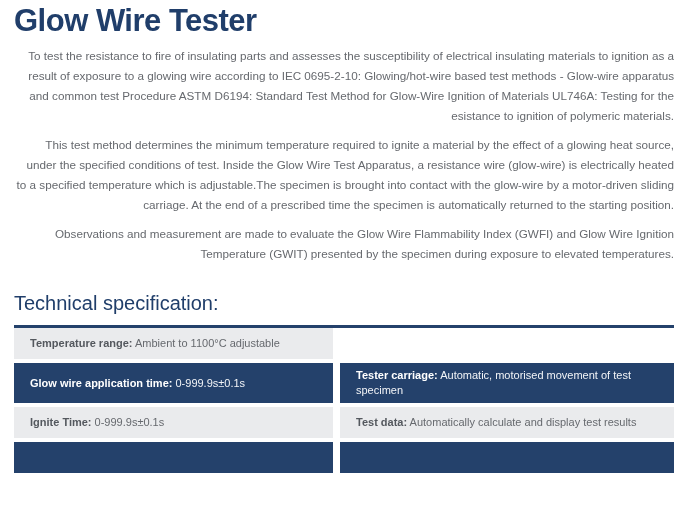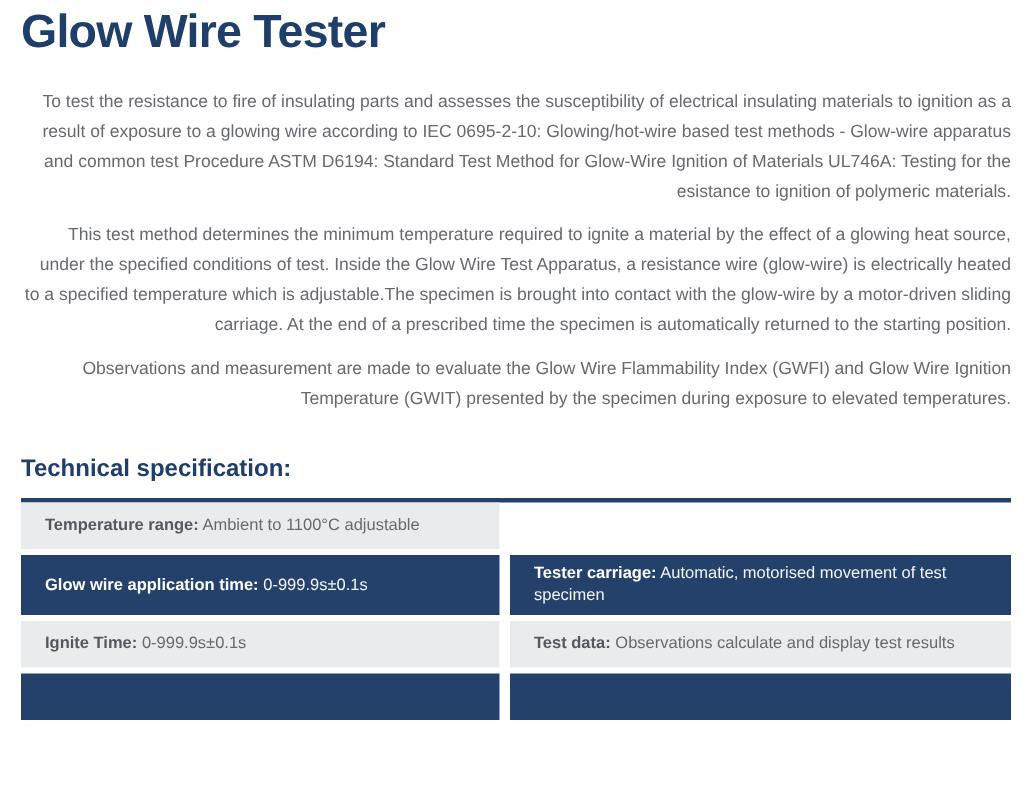--- a/index.html
+++ b/index.html
@@ -5,36 +5,36 @@
   * { box-sizing: border-box; margin: 0; padding: 0; }
   html, body { width: 688px; height: 530px; background: #ffffff; overflow: hidden; }
   body { font-family: "Liberation Sans", sans-serif; }
   .page { padding: 0 14px; width: 688px; }
 
   .page-title {
     color: var(--title-navy, #203E6A);
     font-size: 31px;
     font-weight: 700;
     letter-spacing: -0.5px;
-    margin: 4px 0 20px 0;
+    margin: 4px 0 8px 0;
     line-height: 1.1;
   }
 
   .body-paragraph {
     color: var(--body-text, #66696E);
     font-size: 11.7px;
     line-height: 20px;
     margin: 0 0 9px 0;
     text-align: right;
   }
 
   .section-heading {
     color: var(--title-navy, #203E6A);
-    font-size: 16px;
-    font-weight: 700;
+    font-size: 20px;
+    font-weight: 400;
     margin: 28px 0 10px 0;
   }
 
   .spec-table {
     width: 660px;
     border-top: 3px solid var(--navy, #24416B);
     display: flex;
     flex-direction: column;
     row-gap: 4px;
     background: #ffffff;
@@ -96,21 +96,21 @@
       </div>
     </div>
 
     <div class="spec-row light">
       <div class="spec-cell">
         <p><span class="lbl">Ignite Time:</span>
         <span class="val">0-999.9s±0.1s</span></p>
       </div>
       <div class="spec-cell">
         <p><span class="lbl">Test data:</span>
-        <span class="val">Observations calculate and display test results</span></p>
+        <span class="val">Automatically calculate and display test results</span></p>
       </div>
     </div>
 
     <div class="spec-row dark">
       <div class="spec-cell">
         <p>
         </p>
       </div>
       <div class="spec-cell">
         <p>

